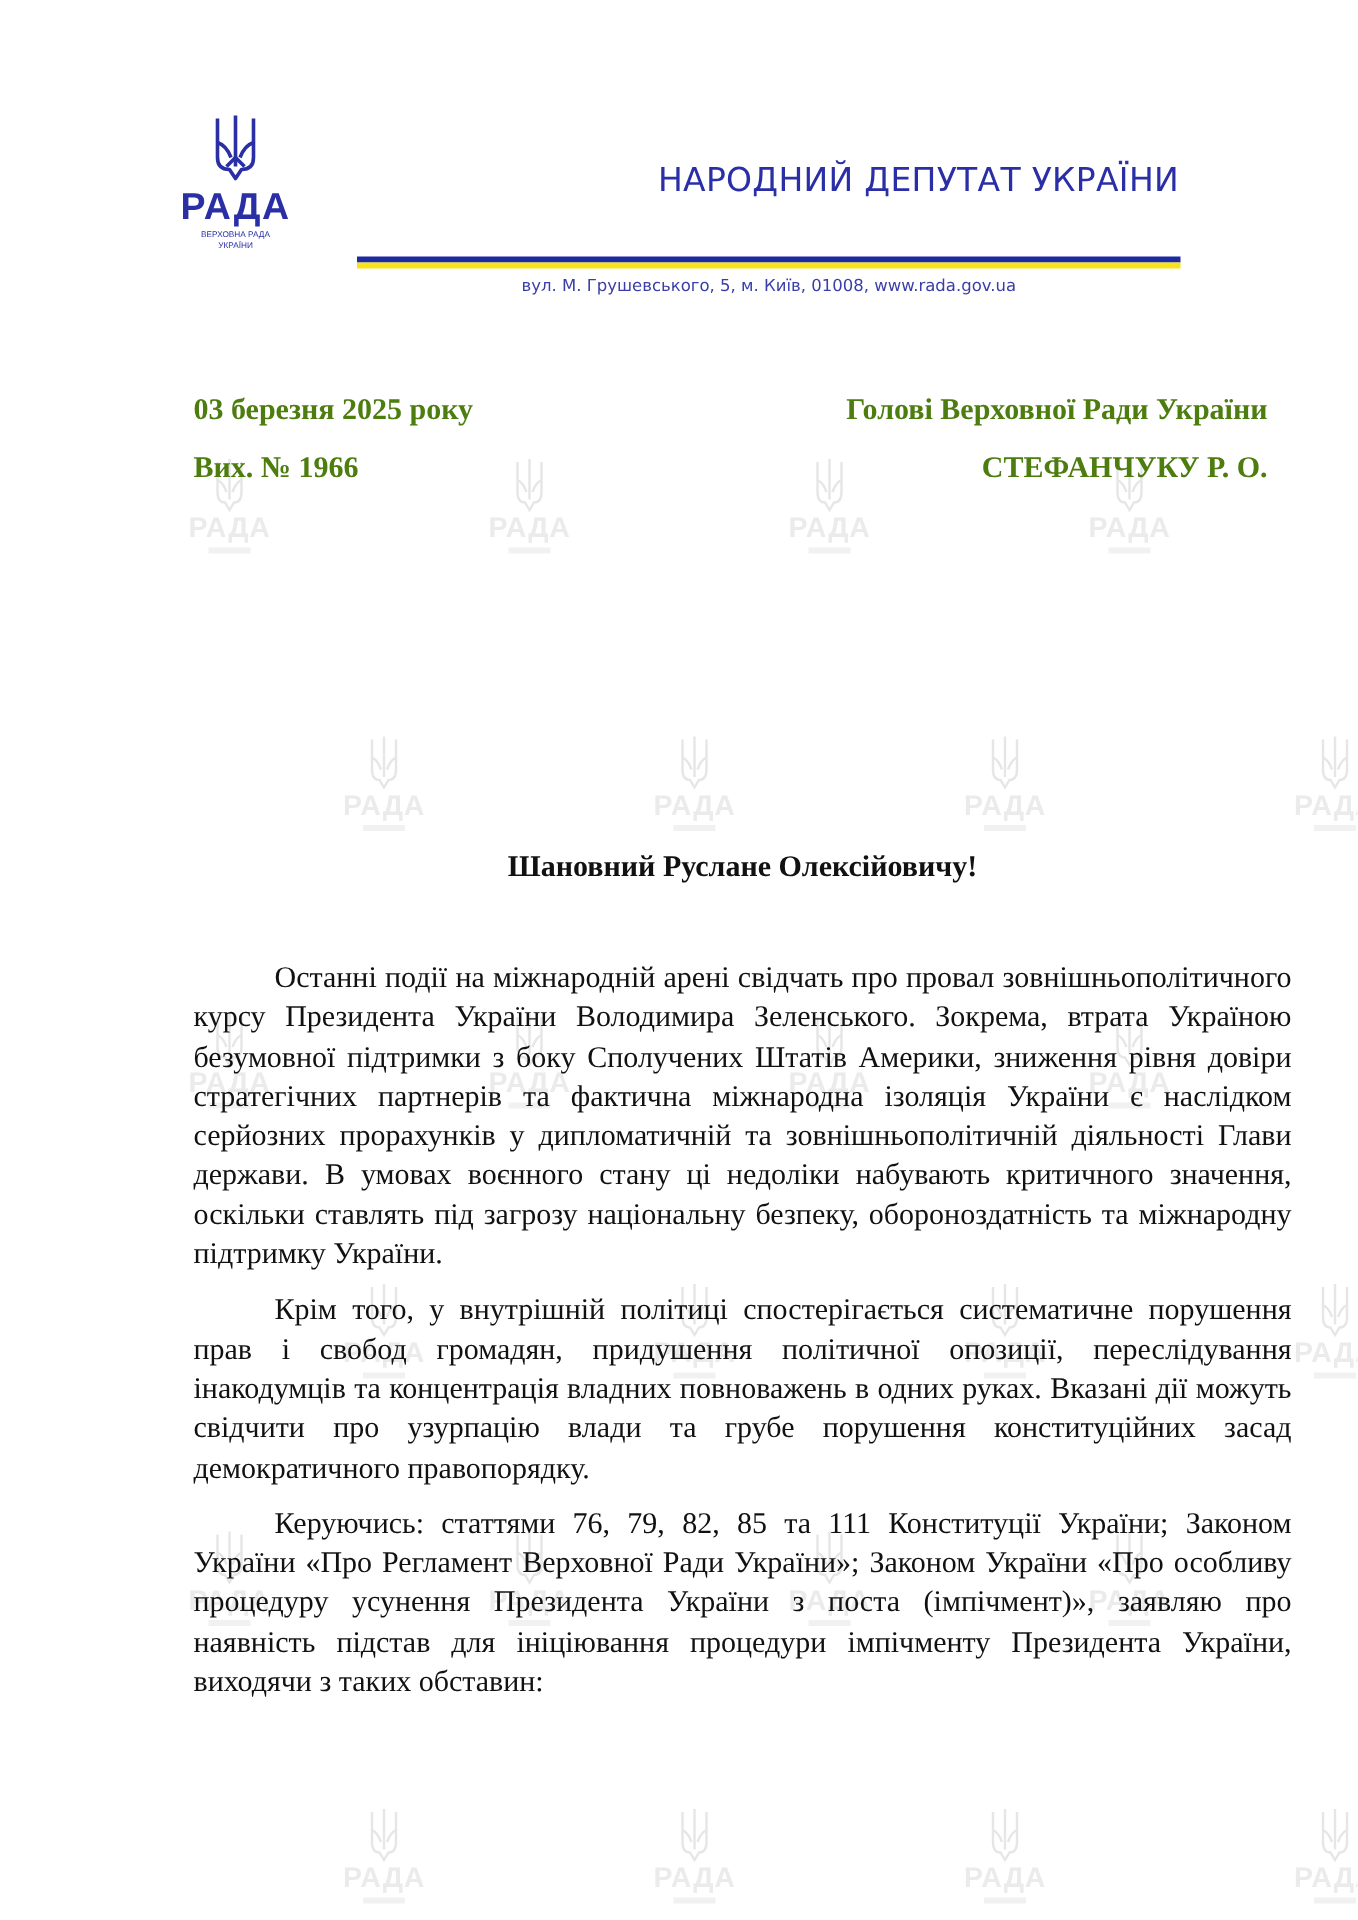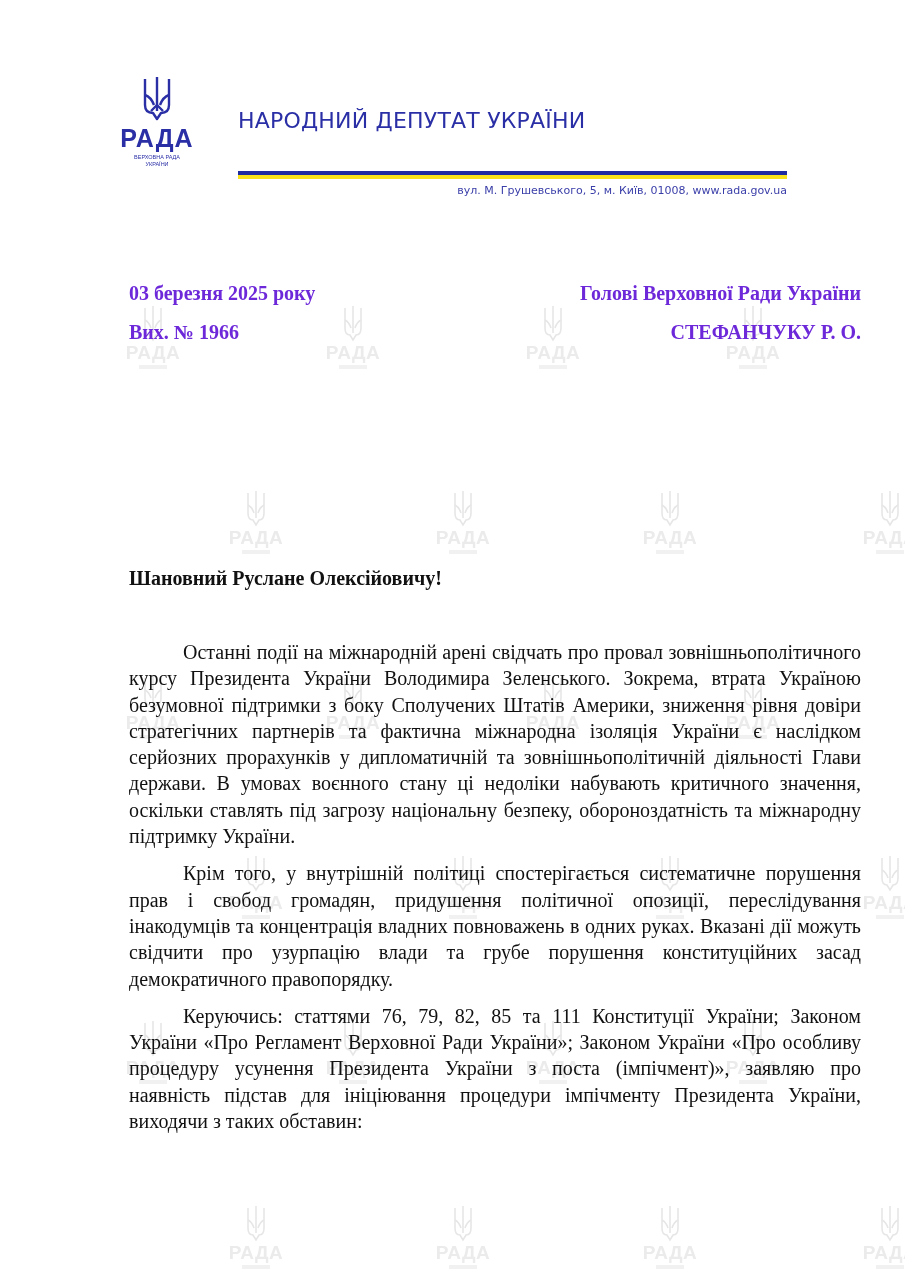--- a/index.html
+++ b/index.html
@@ -11,36 +11,36 @@
   .wm svg { display: block; margin: 0 auto; width: 22px; height: 38px; }
   .wm .wm-text { font-family: "Liberation Sans", sans-serif; font-weight: bold; font-size: 19px; letter-spacing: 0.5px; line-height: 20px; }
   .wm .wm-sub { height: 4px; width: 28px; margin: 2px auto 0; background: #f1f1f1; }
 
   
   .logo { position: absolute; left: 120px; top: 75px; width: 74px; text-align: center; color: #2a2fa6; z-index: 2; }
   .logo svg { display: block; margin: 0 auto; width: 32px; height: 48px; }
   .logo .logo-word { font-family: "Liberation Sans", sans-serif; font-weight: bold; font-size: 25px; line-height: 26px; letter-spacing: 1px; margin-top: 2px; }
   .logo .logo-sub { font-family: "Liberation Sans", sans-serif; font-size: 5.5px; line-height: 7px; margin-top: 3px; }
 
-  .header-title { position: absolute; left: 238px; width: 548px; top: 108px; text-align: left;
+  .header-title { position: absolute; left: 238px; width: 548px; top: 108px; text-align: right;
     font-family: "DejaVu Sans", sans-serif; font-size: 22px; color: #2a2fa6; letter-spacing: 0.2px; z-index: 2; }
   .stripe { position: absolute; left: 238px; width: 549px; top: 171px; height: 8px; z-index: 2; }
   .stripe .blue { height: 4px; background: #1d2aa0; }
   .stripe .yellow { height: 4px; background: #f7e21b; }
-  .address { position: absolute; left: 238px; width: 549px; top: 184px; text-align: right;
+  .address { position: absolute; left: 238px; width: 549px; top: 184px; text-align: center;
     font-family: "DejaVu Sans", sans-serif; font-size: 11px; color: #3a3ea8; z-index: 2; }
 
   
-  .meta { position: absolute; font-family: "Liberation Serif", serif; font-weight: bold; font-size: 20px; color: #6d28d9; z-index: 2; margin-top: 20px; }
+  .meta { position: absolute; font-family: "Liberation Serif", serif; font-weight: bold; font-size: 20px; color: #4d7c0f; z-index: 2; }
   .meta.left { left: 129px; }
-  .meta.right { right: 44px; text-align: left; }
+  .meta.right { right: 60px; text-align: left; }
   .r1 { top: 262px; }
   .r2 { top: 301px; }
 
-  .salutation { position: absolute; left: 129px; width: 732px; top: 567px; 
+  .salutation { position: absolute; left: 129px; width: 732px; top: 567px; text-align: center;
     font-family: "Liberation Serif", serif; font-weight: bold; font-size: 20px; color: #111; z-index: 2; }
 
   .body-text { position: absolute; left: 129px; width: 732px; top: 639px; z-index: 2;
     font-family: "Liberation Serif", serif; font-size: 20px; line-height: 26.3px; color: #111; }
   .body-text p { margin: 0 0 11px 0; text-indent: 54px; text-align: justify; }
 </style>
 </head>
 <body>
 
 <div class="page">

